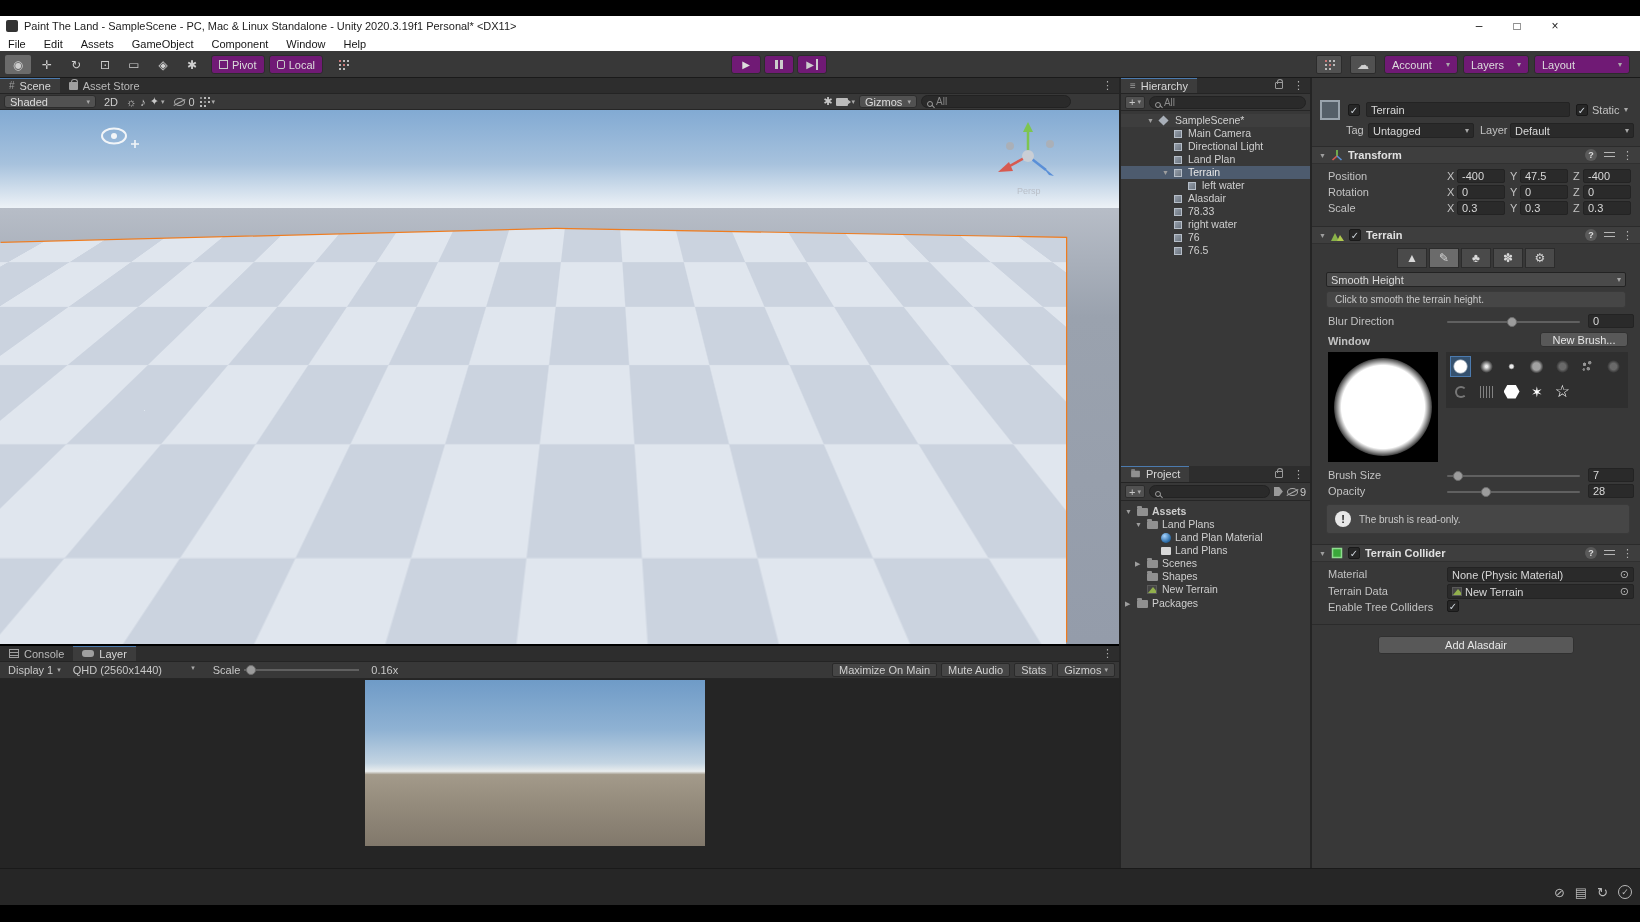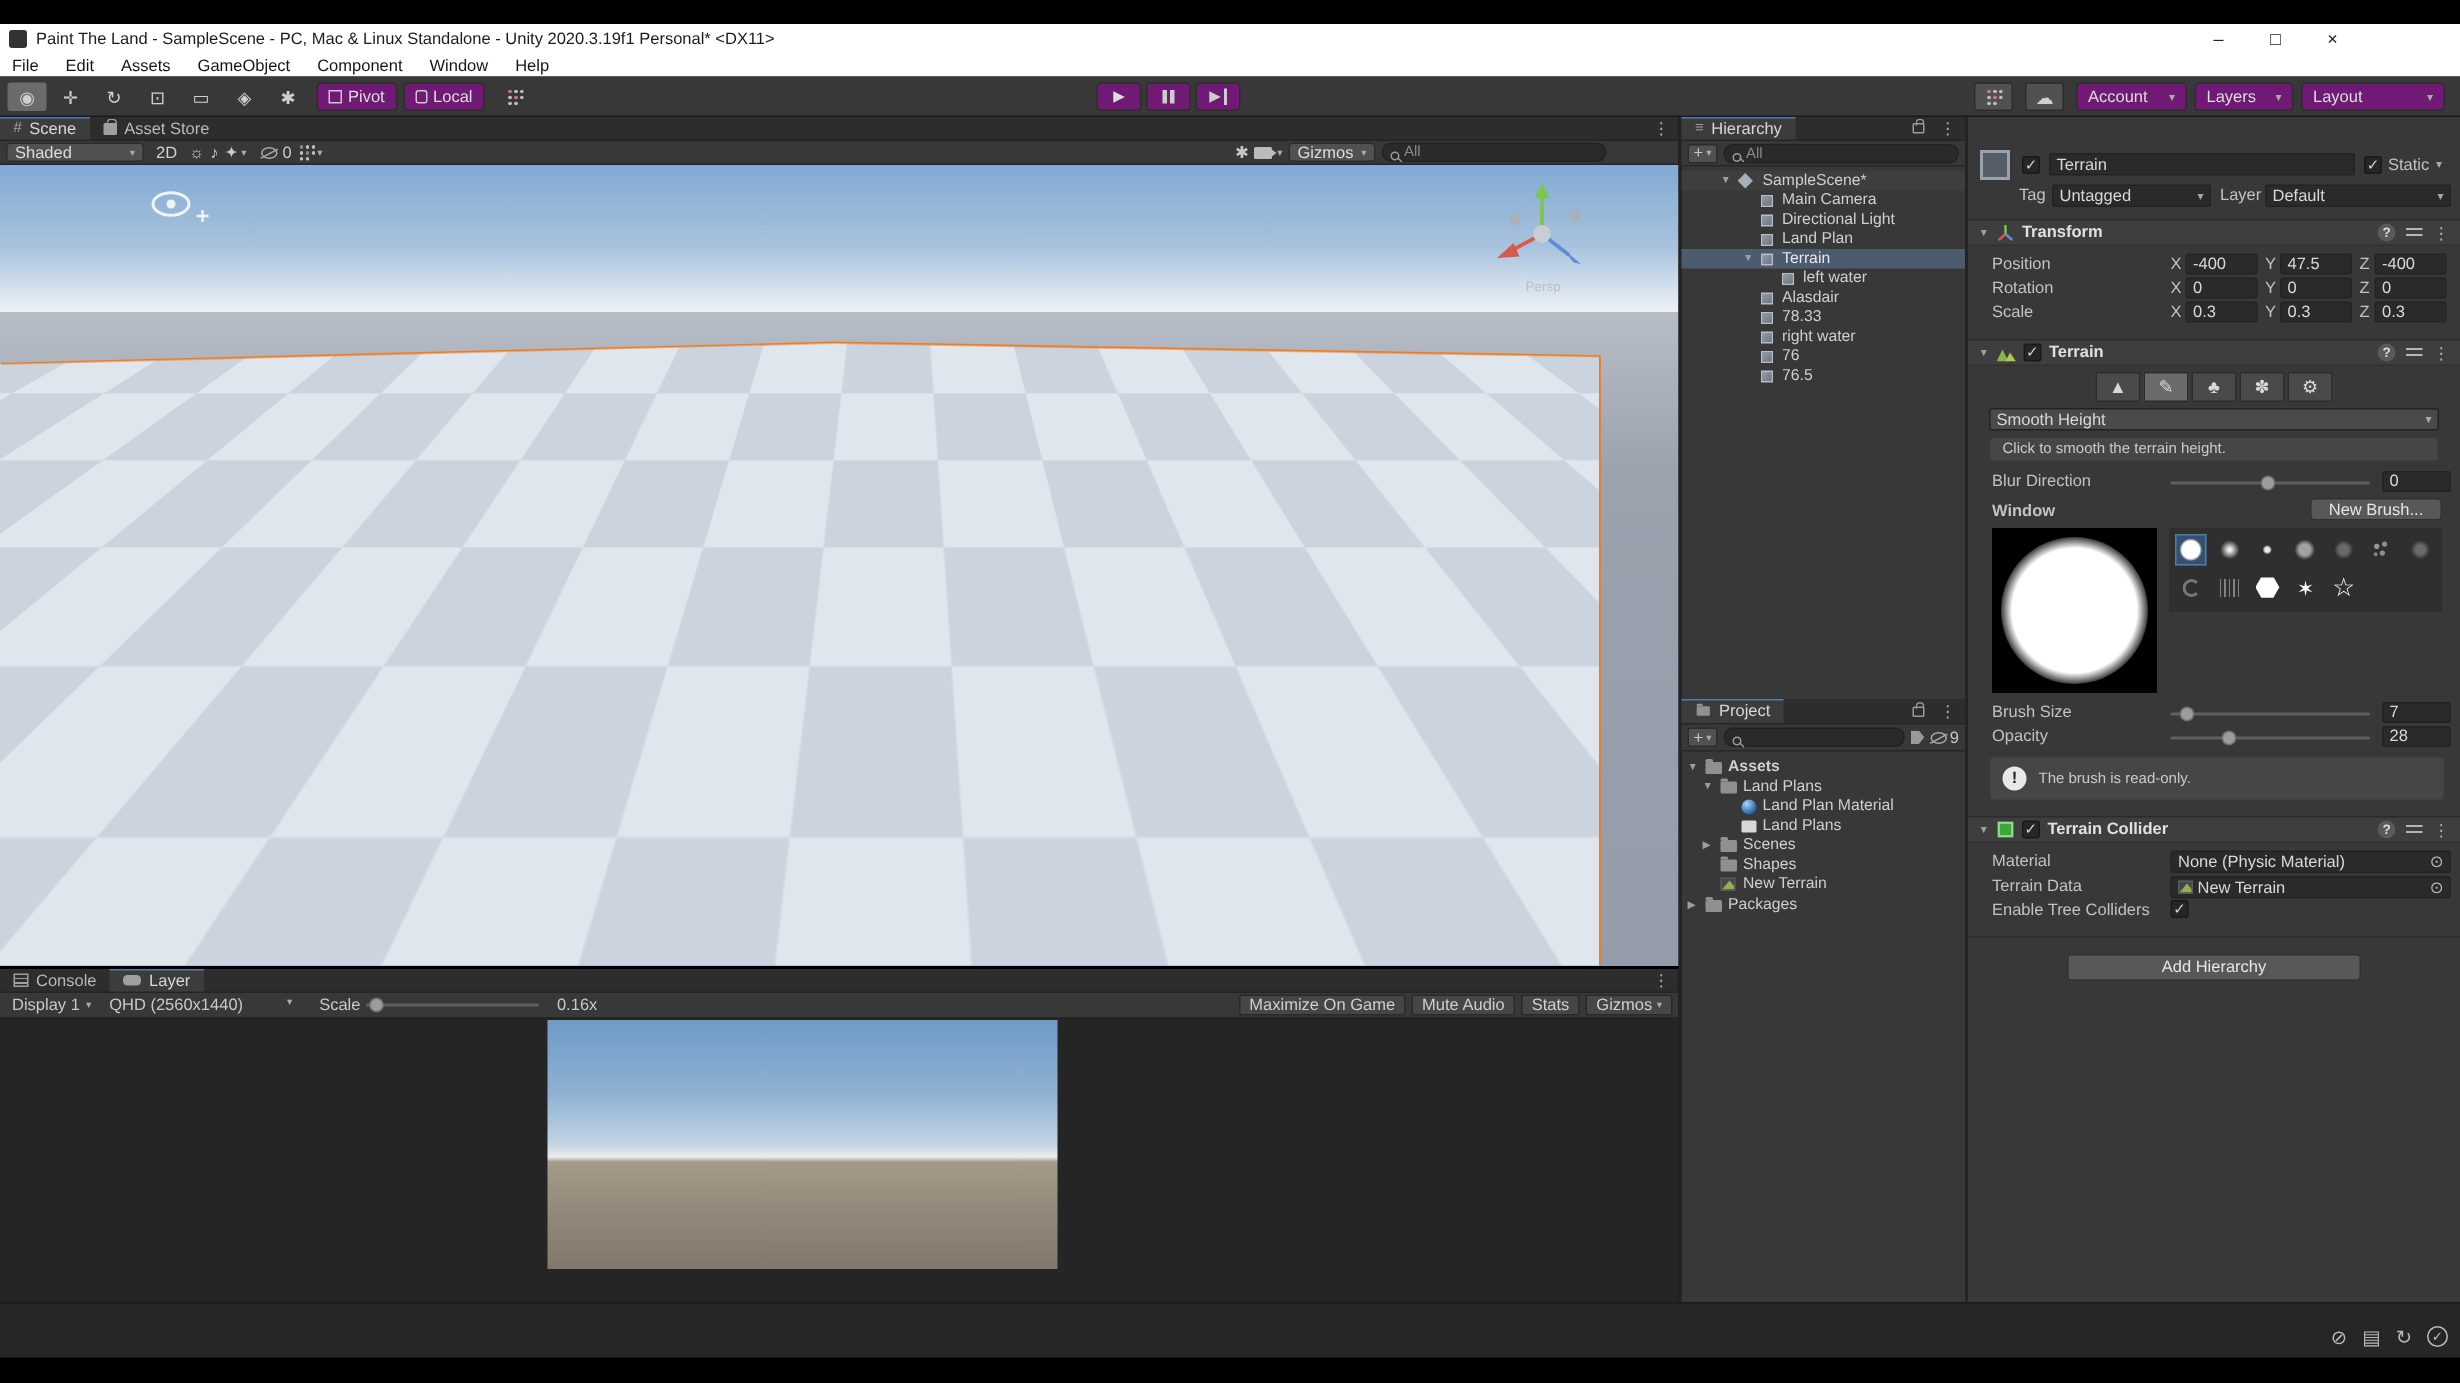--- a/index.html
+++ b/index.html
@@ -311,21 +311,21 @@
   <span style="display:flex;gap:4px;align-items:flex-start;padding:0 4px;width:130px">
     <span>QHD (2560x1440)</span>
     <span class="dd" style="font-size:7px;color:#aaa;margin-left:auto">▾</span>
   </span>
   <span style="margin-left:10px">Scale</span>
   <span style="position:relative;width:115px;height:2px;background:#606060;display:inline-block">
     <span class="knob" style="left:2px"></span>
   </span>
   <span style="margin-left:8px">0.16x</span>
   <span class="gbtn" style="margin-left:auto">
-      <span>Maximize On Game</span>
+      <span>Maximize On Main</span>
     </span>
   <span class="gbtn">
       <span>Mute Audio</span>
     </span>
   <span class="gbtn">
       <span>Stats</span>
     </span>
   <span class="gbtn">
     <span>Gizmos</span>
     <span class="dd" style="font-size:7px;color:#aaa">▾</span>
@@ -727,21 +727,21 @@
   <div class="fld" style="left:135px;top:506px;width:187px">
     <span class="terrico"></span>
     <span>New Terrain</span>
     <span class="tgt">⊙</span>
   </div>
   <span class="ilbl" style="left:16px;top:522px">Enable Tree Colliders</span>
   <span class="cbx" style="left:135px;top:522px">✓</span>
 
   <div style="position:absolute;left:0;top:546px;width:100%;height:1px;background:#2b2b2b"></div>
   <div class="bigbtn" style="left:66px;top:558px;width:196px;height:18px">
-    <span>Add Hierarchy</span>
+    <span>Add Alasdair</span>
   </div>
 </div>
 
 <div id="statusbar">
   <div class="sbicons">
     <span>⊘</span>
     <span>▤</span>
     <span>↻</span>
     <span style="border:1px solid #b9b9b9;border-radius:50%;width:14px;height:14px;font-size:9px;display:flex;align-items:center;justify-content:center">✓</span>
   </div>

